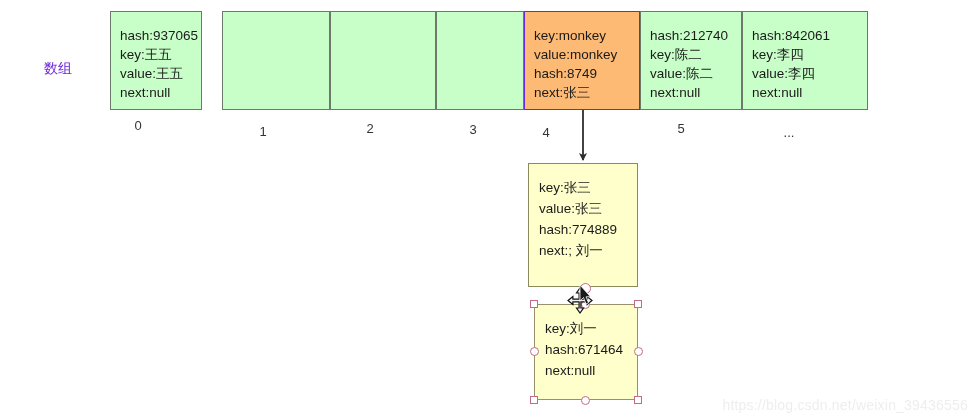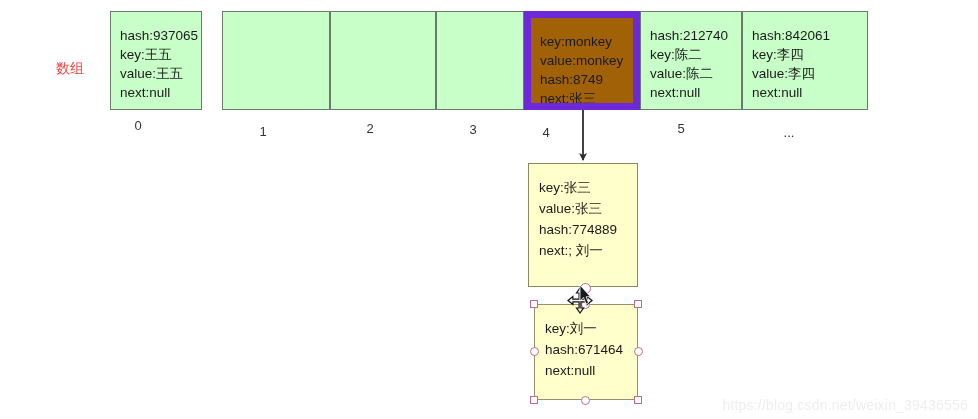--- a/index.html
+++ b/index.html
@@ -19,46 +19,46 @@
   #canvas {
     position: absolute;
     left: 0; top: 0;
     width: 978px;
     height: 419px;
   }
 
   
   .side-label {
     position: absolute;
-    left: 56px;
+    left: 44px;
     top: 60px;
     font-size: 14px;
-    color: #ef4444;
+    color: #6d28d9;
     white-space: nowrap;
   }
 
   
   .array-strip {
     position: absolute;
     left: 110px;
     top: 11px;
     height: 99px;
   }
   .cell {
     position: absolute;
     top: 0;
     height: 99px;
     box-sizing: border-box;
     border: 1px solid #6b7a6b;
     background: #c8ffc8;
     overflow: hidden;
   }
   .cell.highlight {
-    background: #a16207;
-    border: 7px solid #6d28d9;
+    background: #fdba74;
+    border: 1px solid #6d28d9;
     z-index: 3;
     padding-left: 40px;
   }
   .cell .cell-text {
     position: absolute;
     left: 9px;
     top: 14px;
     font-size: 13.5px;
     line-height: 19px;
     white-space: nowrap;

